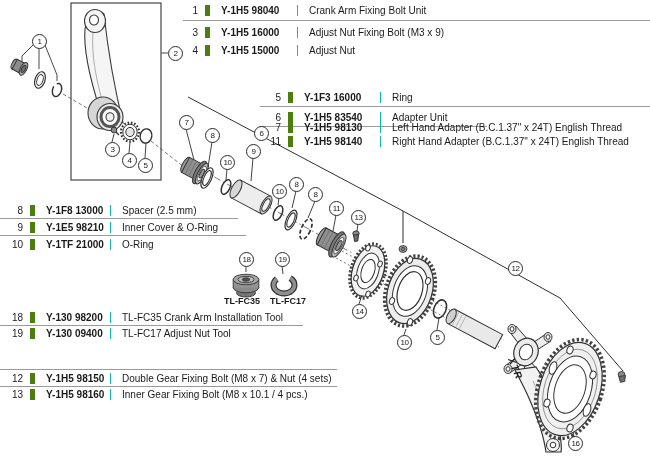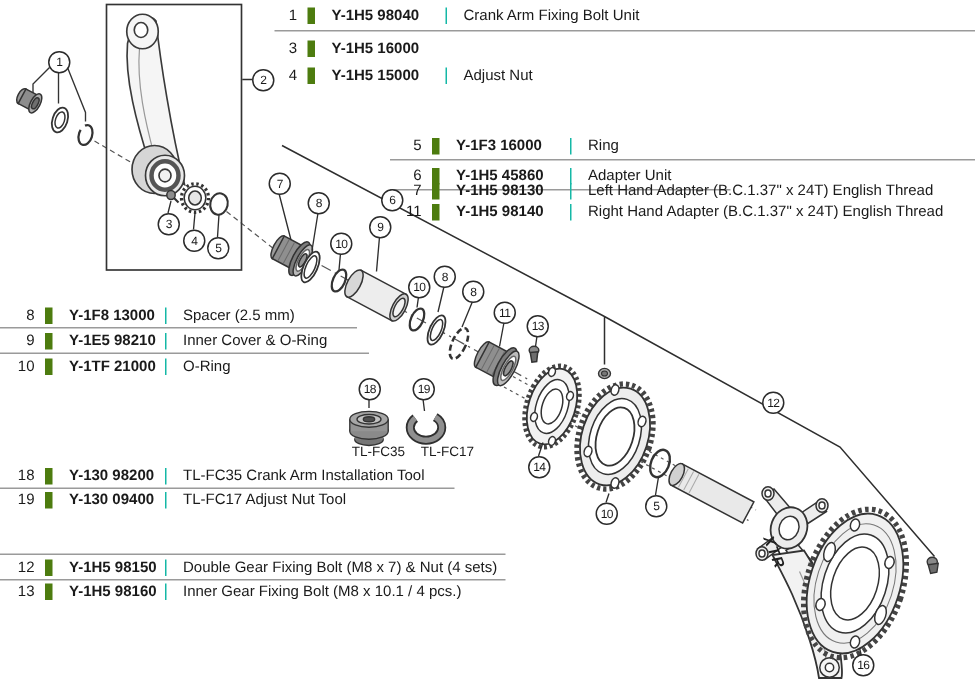--- a/index.html
+++ b/index.html
@@ -10,21 +10,21 @@
   .trow{display:grid;align-items:center;height:14px;white-space:nowrap}
   .tbl-a .trow{grid-template-columns:22px 92px 1fr}
   .tbl-m .trow{grid-template-columns:28px 92px 1fr}
   .tbl-l .trow{grid-template-columns:30px 80px 1fr;height:13px}
   .cno{text-align:right;padding-right:7px}
   .cpart{font-weight:700;padding-left:11px;border-left:5px solid #4d7c0f}
   .cdesc{padding-left:11px;border-left:1px solid #14b8a6}
   .hr{height:0;border:0;border-top:1px solid #9a9a9a}
   .co{position:absolute;width:13px;height:13px;border:1px solid #2b2b2b;border-radius:50%;
       background:#fff;font-size:8px;line-height:13px;text-align:center;letter-spacing:-0.4px;z-index:5}
-  .lbl{position:absolute;font-size:9px;font-weight:400;text-align:right;width:46px}
+  .lbl{position:absolute;font-size:9px;font-weight:700;text-align:left;width:46px}
   .xtr{position:absolute;left:504px;top:363px;font-size:10px;font-weight:700;font-style:italic;
        letter-spacing:1px;color:#222;transform:rotate(68deg)}
 </style>
 </head>
 <body>
 
 <div id="screen">
 
 <svg class="art" width="650" height="456" viewBox="0 0 650 456">
 
@@ -245,38 +245,39 @@
 <div class="tbl tbl-a" style="left:183px;top:3px;width:467px">
   <div class="trow">
     <span class="cno">1</span>
     <span class="cpart">Y-1H5 98040</span>
     <span class="cdesc">Crank Arm Fixing Bolt Unit</span>
   </div>
   <div class="hr" style="margin:3px 0 4px"></div>
   <div class="trow">
     <span class="cno">3</span>
     <span class="cpart">Y-1H5 16000</span>
+    <span class="cdesc">Adjust Nut Fixing Bolt (M3 x 9)</span>
   </div>
   <div class="trow" style="margin-top:4px">
     <span class="cno">4</span>
     <span class="cpart">Y-1H5 15000</span>
     <span class="cdesc">Adjust Nut</span>
   </div>
 </div>
 
 <div class="tbl tbl-m" style="left:260px;top:90px;width:390px">
   <div class="trow">
     <span class="cno">5</span>
     <span class="cpart">Y-1F3 16000</span>
     <span class="cdesc">Ring</span>
   </div>
   <div class="hr" style="margin:2px 0 3px"></div>
   <div class="trow">
     <span class="cno">6</span>
-    <span class="cpart">Y-1H5 45860</span>
+    <span class="cpart">Y-1H5 83540</span>
     <span class="cdesc">Adapter Unit</span>
   </div>
   <div class="hr" style="margin:2px 0 0;width:227px"></div>
 </div>
 
 <div class="tbl tbl-m" style="left:260px;top:120px;width:390px">
   <div class="trow">
     <span class="cno">7</span>
     <span class="cpart">Y-1H5 98130</span>
     <span class="cdesc">Left Hand Adapter (B.C.1.37" x 24T) English Thread</span>

